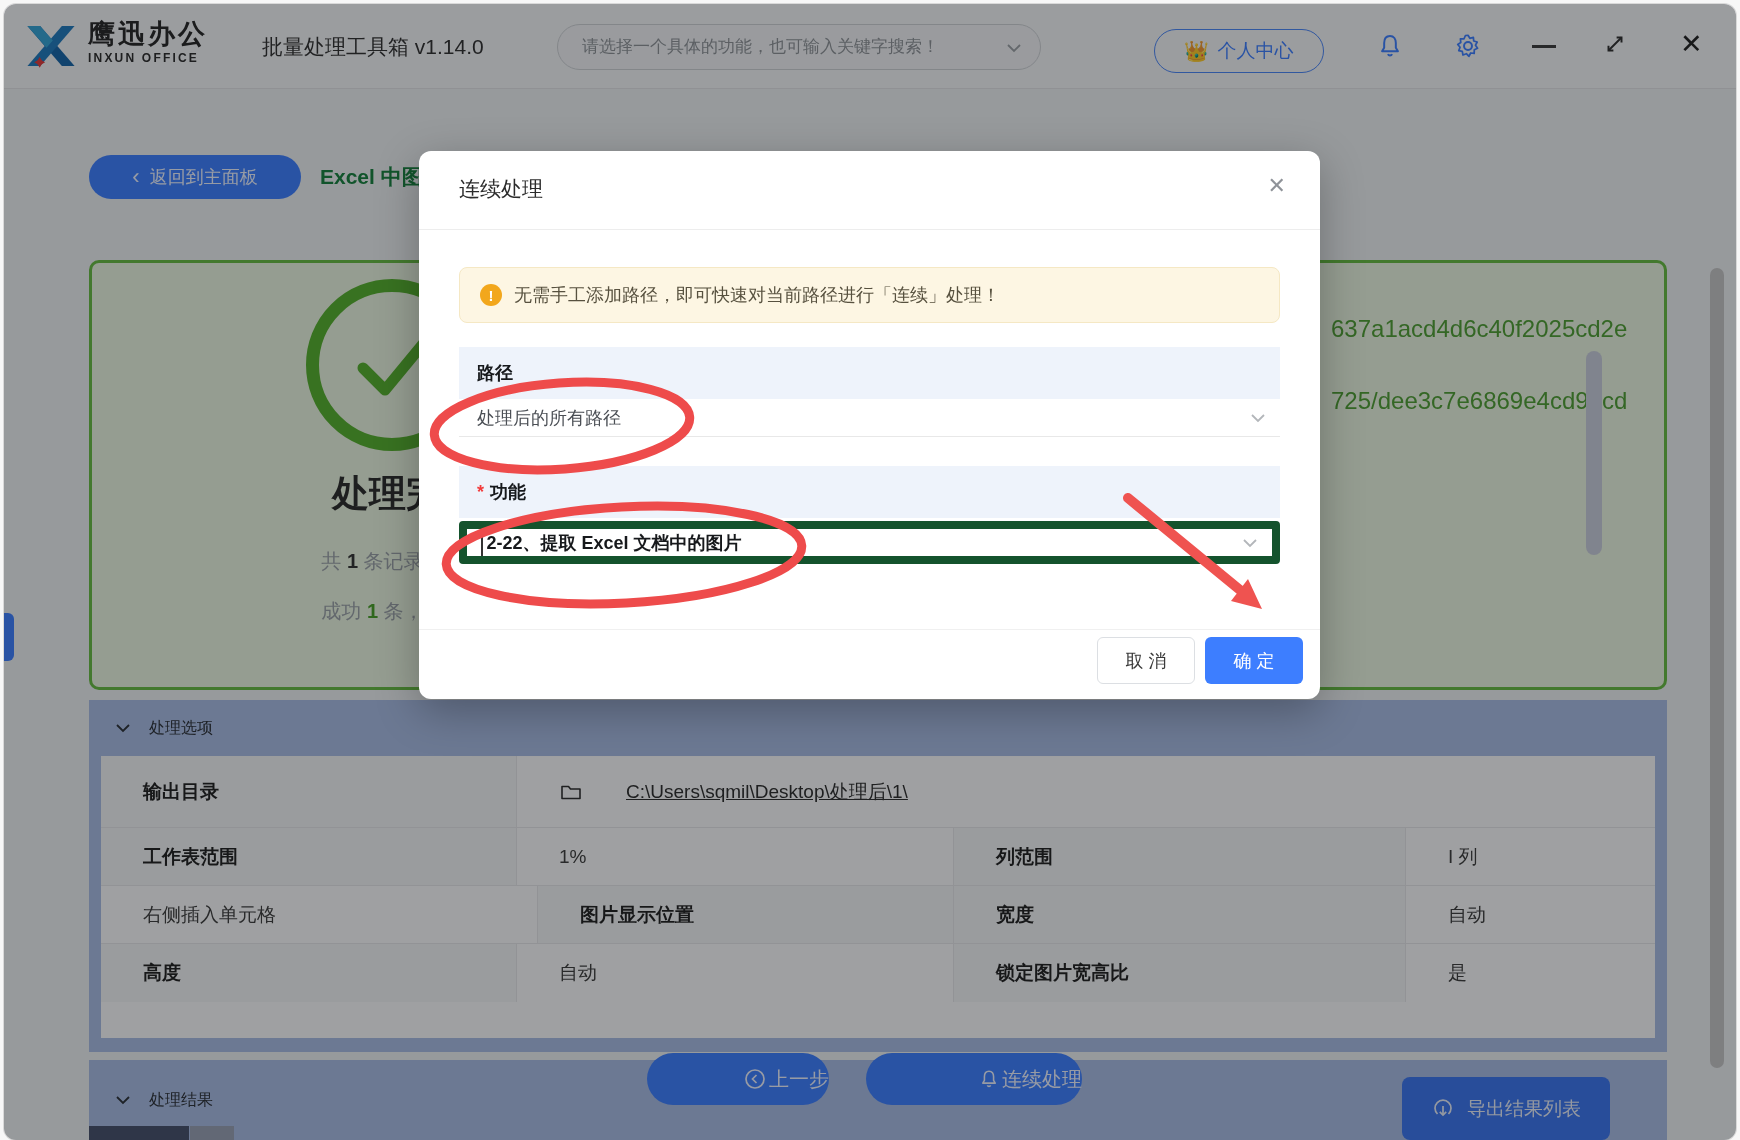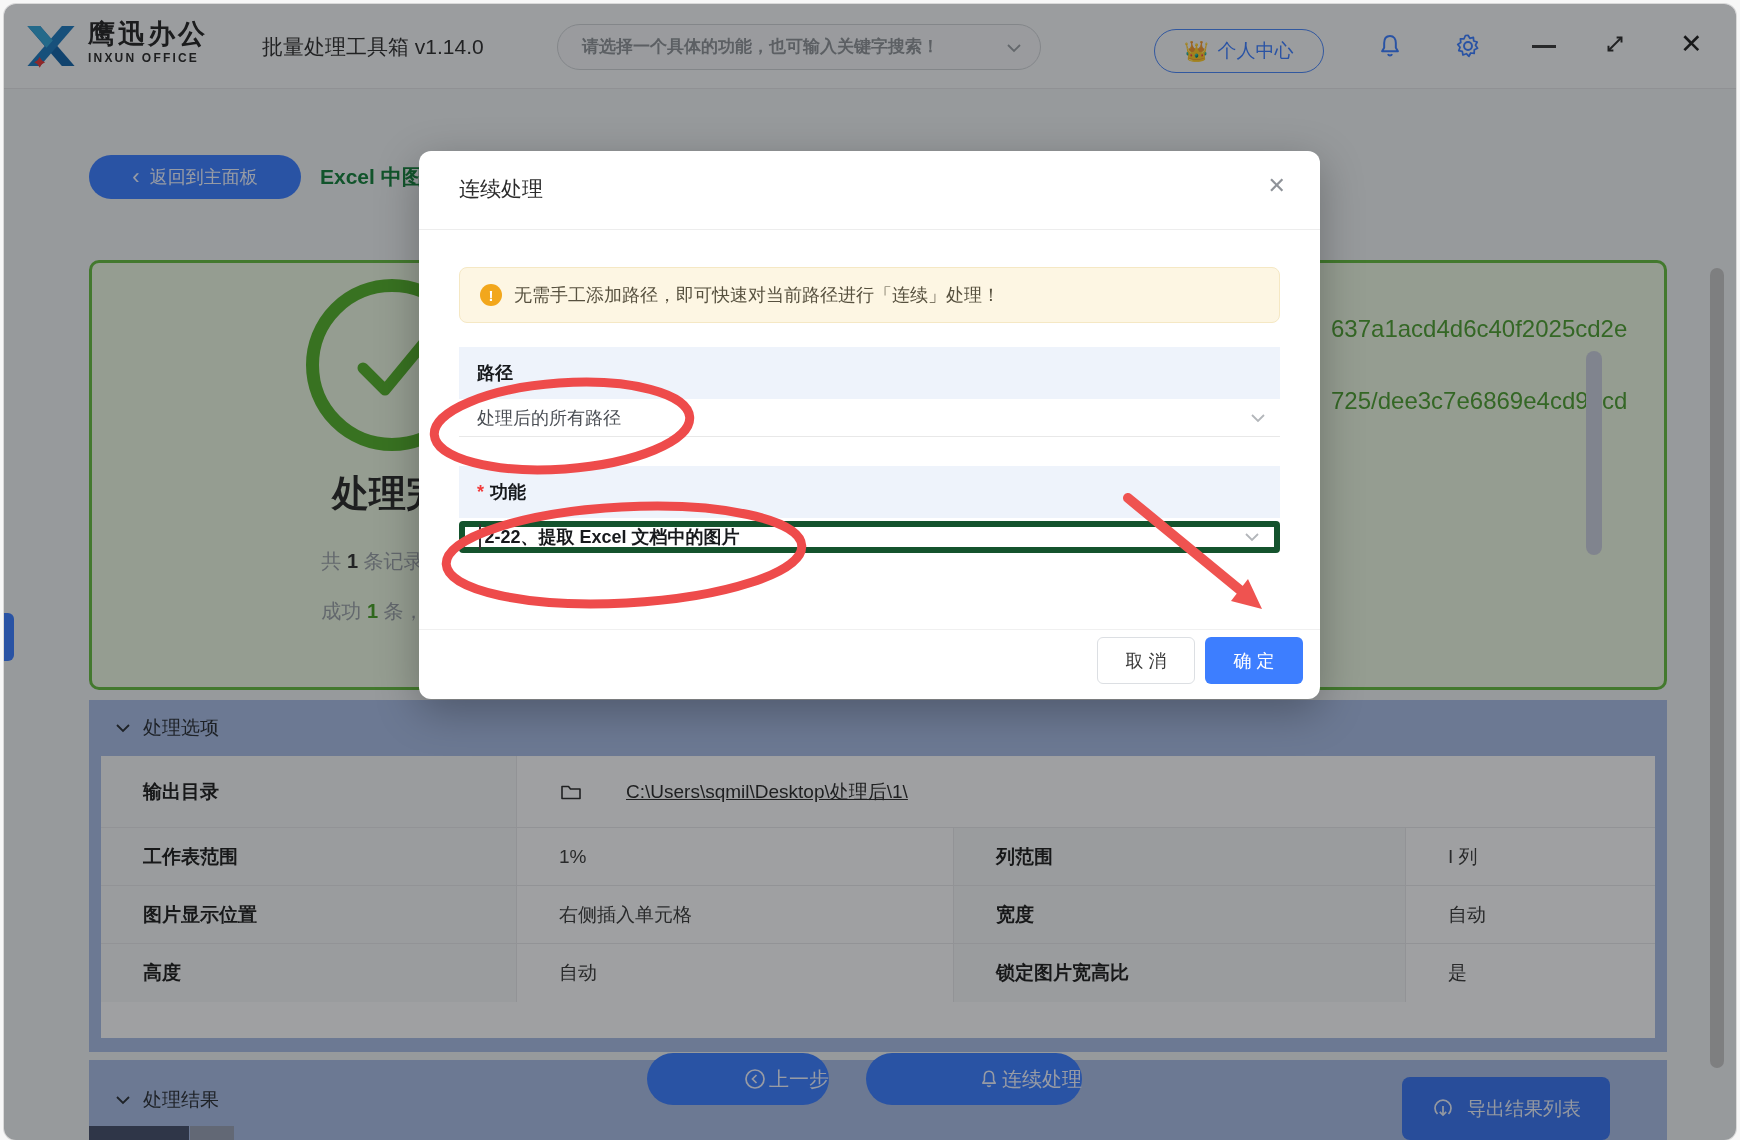--- a/index.html
+++ b/index.html
@@ -13,21 +13,21 @@
   .hd { position:absolute; left:0; top:0; right:0; height:85px; background:#f4f5f7;
         border-bottom:1px solid #e2e3e5; }
   .logo { position:absolute; left:18px; top:13px; width:58px; height:58px; }
   .brand { position:absolute; left:84px; top:13px; }
   .brand-cn { font-size:27px; font-weight:bold; color:#262626; letter-spacing:3px; line-height:34px;}
   .brand-en { font-size:12px; font-weight:bold; color:#2b2b2b; letter-spacing:2.2px; }
   .app-title { position:absolute; left:258px; top:0; height:85px; line-height:85px;
                font-size:21px; color:#303030; }
   .search { position:absolute; left:553px; top:20px; width:484px; height:46px;
             border:1px solid #cdd0d4; border-radius:23px; background:#f2f3f6; cursor:pointer;}
-  .search-ph { position:absolute; left:24px; top:0; line-height:44px; font-size:17px; color:#8e9297;font-weight:bold; }
+  .search-ph { position:absolute; left:24px; top:0; line-height:44px; font-size:17px; color:#8e9297; }
   .chev { position:absolute; width:16px; height:10px; }
   .user-center { position:absolute; left:1150px; top:25px; width:170px; height:44px;
                  border:1.5px solid #4a86f7; border-radius:22px; display:flex;
                  align-items:center; justify-content:center; gap:8px; color:#3d7eff;
                  font-size:19px; background:transparent; cursor:pointer;}
   .hd-icon { position:absolute; top:28px; cursor:pointer; }
   .minus { position:absolute; left:1528px; top:41px; width:24px; height:3px; background:#3a3a3a; cursor:pointer;}
   .close-x { position:absolute; left:1676px; top:24px; font-size:27px; color:#1f1f1f; cursor:pointer;}
 
   
@@ -47,21 +47,21 @@
   .cnt-dark { color:#333; font-weight:bold; }
   .cnt-green { color:#48a028; font-weight:bold; }
   .hash { position:absolute; left:1239px; font-size:24px; color:#4e9e33; white-space:nowrap;}
   .panel-scroll { position:absolute; left:1494px; top:88px; width:16px; height:204px; border-radius:8px;
                   background:#c9cedb; cursor:pointer;}
 
   
   .sect { position:absolute; left:85px; width:1578px; background:#a8bce4; }
   .sect-opts { top:696px; height:352px; }
   .sect-bar { position:absolute; left:0; right:0; top:0; height:56px; display:flex; align-items:center;
-              gap:12px; padding-left:26px; font-size:19px; color:#2b2f36; cursor:pointer;}
+              gap:18px; padding-left:26px; font-size:16px; color:#2b2f36; cursor:pointer;}
   .opt-table { position:absolute; left:12px; right:12px; top:56px; bottom:14px; background:#fbfbfc; }
   .trow { display:flex; border-bottom:1px solid #e5e6e8; }
   .tc { padding-left:42px; display:flex; align-items:center; font-size:19px; }
   .tlabel { background:#f3f4f6; font-weight:bold; color:#1f1f1f; border-right:1px solid #e5e6e8;}
   .tval { background:#fbfbfc; color:#3c3c3c; border-right:1px solid #e5e6e8;}
   .w1{width:416px;} .w2{width:437px;} .w3{width:452px;} .wlast{flex:1;border-right:none;gap:31px;}
   .out-link { text-decoration:underline; color:#2d2d2d; margin-left:12px; cursor:pointer;}
 
   
   .sect-res { top:1056px; height:80px; }
@@ -91,21 +91,21 @@
              padding-left:20px; }
   .alert-ico { width:22px; height:22px; border-radius:50%; background:#f2a71c; color:#fff; font-size:15px;
                font-weight:bold; display:flex; align-items:center; justify-content:center; flex:0 0 22px;}
   .m-alert-text { font-size:18px; color:#57513f; }
   .f-strip { position:absolute; left:40px; right:40px; height:52px; background:#eef3fb;
              display:flex; align-items:center; padding-left:18px; font-size:18px; font-weight:bold; color:#17191c;}
   .strip-path { top:196px; } .strip-func { top:315px; }
   .req { color:#f23b3b; margin-right:6px; font-weight:bold; }
   .f-row { position:absolute; left:40px; right:40px; top:248px; height:38px; border-bottom:1px solid #e8e8e8;
            display:flex; align-items:center; padding-left:18px; font-size:18px; color:#4b4f55; cursor:pointer;}
-  .f-select { position:absolute; left:40px; right:40px; top:370px; height:32px; border:6px solid #14532d;
+  .f-select { position:absolute; left:40px; right:40px; top:370px; height:43px; border:8px solid #14532d;
               border-radius:4px; background:#fff; display:flex; align-items:center; padding-left:14px;
               font-size:18px; font-weight:bold; color:#17191c; cursor:text;}
   .caret { width:1.5px; height:26px; background:#333; margin-right:4px; }
   .row-chev { position:absolute; right:14px; top:50%; margin-top:-5px; }
   .m-ftline { position:absolute; left:0; right:0; top:478px; border-top:1px solid #f0f0f0; }
   .m-btn { position:absolute; top:486px; width:98px; height:47px; border-radius:6px; font-size:18px;
            display:flex; align-items:center; justify-content:center; cursor:pointer;}
   .btn-cancel { left:678px; background:#fff; border:1px solid #dcdfe3; color:#3a3a3a;}
   .btn-ok { left:786px; background:#3d7eff; color:#fff; }
 
@@ -204,22 +204,22 @@
           <span class="out-link">C:\Users\sqmil\Desktop\处理后\1\</span>
         </div>
       </div>
       <div class="trow" style="height:58px;">
         <div class="tc tlabel w1">工作表范围</div>
         <div class="tc tval w2">1%</div>
         <div class="tc tlabel w3">列范围</div>
         <div class="tc tval wlast">I 列</div>
       </div>
       <div class="trow" style="height:58px;">
+        <div class="tc tval w2">右侧插入单元格</div>
         <div class="tc tlabel w1">图片显示位置</div>
-        <div class="tc tval w2">右侧插入单元格</div>
         <div class="tc tlabel w3">宽度</div>
         <div class="tc tval wlast">自动</div>
       </div>
       <div class="trow" style="height:58px; border-bottom:none;">
         <div class="tc tlabel w1">高度</div>
         <div class="tc tval w2">自动</div>
         <div class="tc tlabel w3">锁定图片宽高比</div>
         <div class="tc tval wlast">是</div>
       </div>
     </div>

